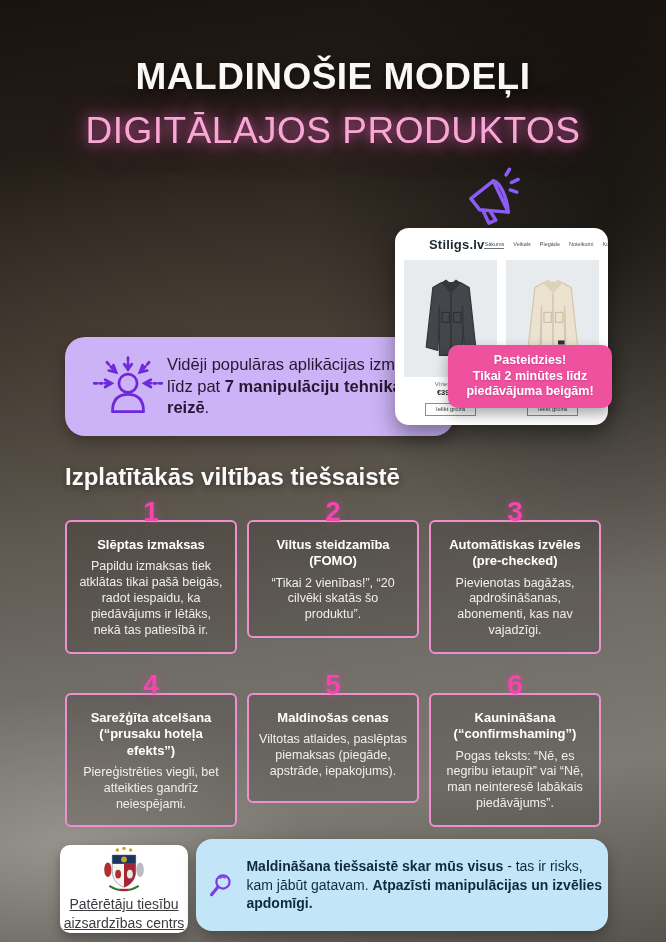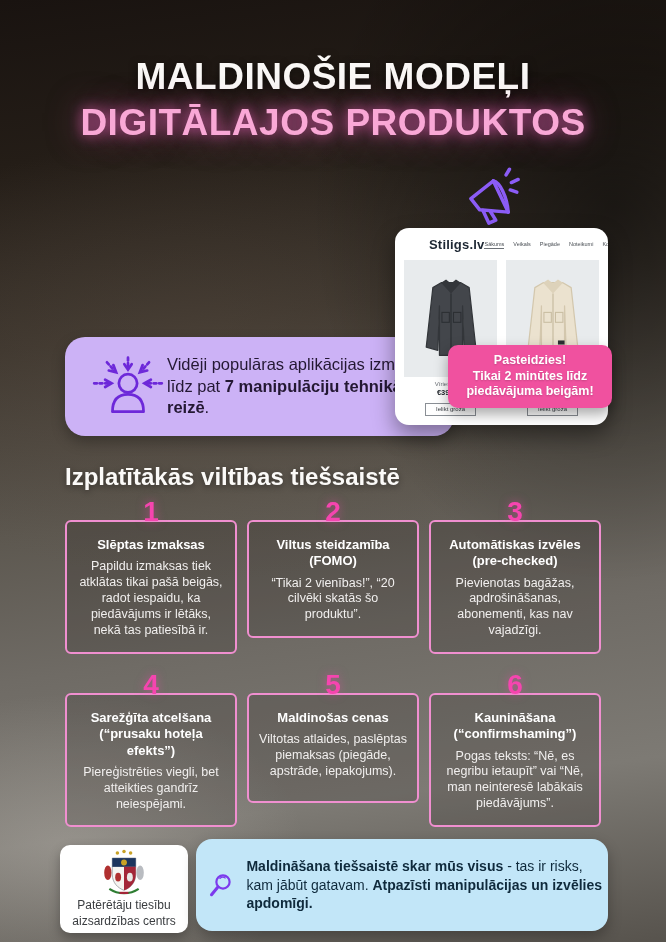--- a/index.html
+++ b/index.html
@@ -9,21 +9,21 @@
     background:
       radial-gradient(ellipse 340px 220px at 10% 90%, rgba(190,185,178,.38), transparent 70%),
       radial-gradient(ellipse 420px 520px at 92% 22%, rgba(0,0,0,.5), transparent 72%),
       radial-gradient(ellipse 500px 300px at 30% 38%, rgba(92,78,66,.35), transparent 75%),
       linear-gradient(172deg, #191310 0%, #241d17 16%, #3d362e 34%, #5d5850 52%, #6f6b65 66%, #7d7a74 82%, #57534d 100%);
   }
   
   .title { position:absolute; top:56px; left:0; width:100%; text-align:center; }
   .title .l1 { font-size:37px; font-weight:800; color:#faf8f6; letter-spacing:.5px;
     text-shadow:0 2px 8px rgba(0,0,0,.5); }
-  .title .l2 { font-size:37px; font-weight:700; color:#f9a8d6; letter-spacing:.5px; margin-top:4px;
+  .title .l2 { font-size:37px; font-weight:400; color:#f9a8d6; letter-spacing:.5px; margin-top:12px;
     text-shadow:0 0 14px rgba(240,100,190,.85), 0 0 34px rgba(240,100,190,.5); }
   
   .intro { position:absolute; left:65px; top:183px; width:332px; color:#f4f1ee; }
   .intro h2 { font-size:20px; font-weight:800; line-height:1.3; color:#ffffff; }
   .intro p { margin-top:8px; font-size:18px; line-height:1.33; color:#eceae6; }
   .intro p b { color:#fbfaf8; }
   
   .fact { position:absolute; left:65px; top:337px; width:389px; min-height:99px;
     background:#ccb2f6; border-radius:20px; display:flex; align-items:center;
     padding:14px 16px 14px 24px; box-shadow:0 6px 14px rgba(0,0,0,.28); }
@@ -66,21 +66,21 @@
     font-size:28px; font-weight:800; color:#f545af; z-index:2;
     text-shadow:0 0 10px rgba(245,69,175,.5); }
   .card { border:2px solid #f08fd0; border-radius:6px; background:rgba(22,17,20,.16);
     padding:15px 9px 13px; min-height:110px; text-align:center; }
   .card .t1, .card .t2 { font-size:13px; font-weight:800; color:#ffffff; line-height:1.25; }
   .card .bd { margin-top:6px; font-size:12.5px; line-height:1.27; color:#f1efee; }
   
   .logo-card { position:absolute; left:60px; top:845px; width:128px; height:88px;
     background:#ffffff; border-radius:10px; display:flex; flex-direction:column;
     align-items:center; justify-content:center; gap:3px; box-shadow:0 5px 12px rgba(0,0,0,.3); }
-  .logo-card .lg-txt { font-size:12px; color:#3a3d40; text-align:center; line-height:1.3; }
+  .logo-card .lg-txt { font-size:14px; color:#3a3d40; text-align:center; line-height:1.3;text-decoration:underline; }
   .note { position:absolute; left:196px; top:839px; width:412px; min-height:92px;
     background:#c2e6f8; border-radius:16px; display:flex; align-items:center;
     padding:12px 0 12px 12px; gap:12px; box-shadow:0 6px 14px rgba(0,0,0,.28); }
   .note .ntext { font-size:14px; line-height:1.32; color:#0f2a3c; }
   .note .ntext b { font-weight:800; }
   svg { display:block; }
 </style>
 </head>
 <body>
 

